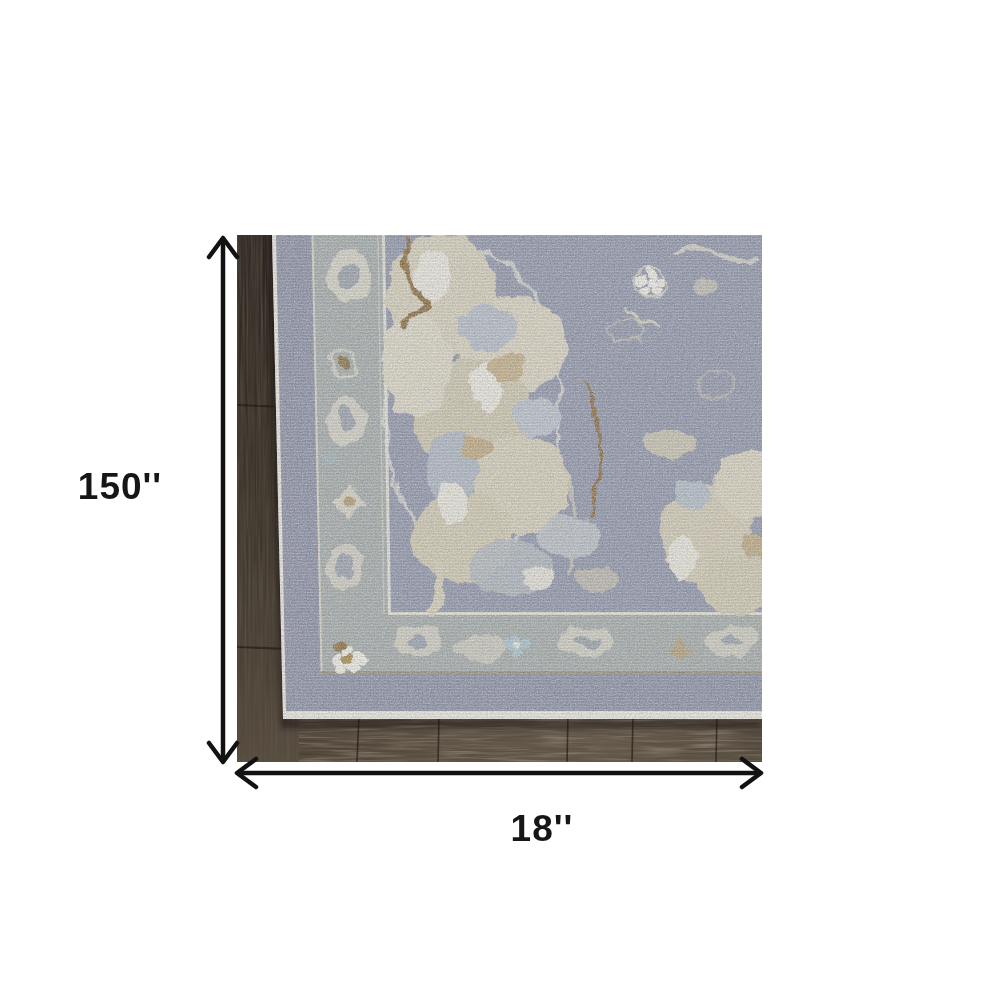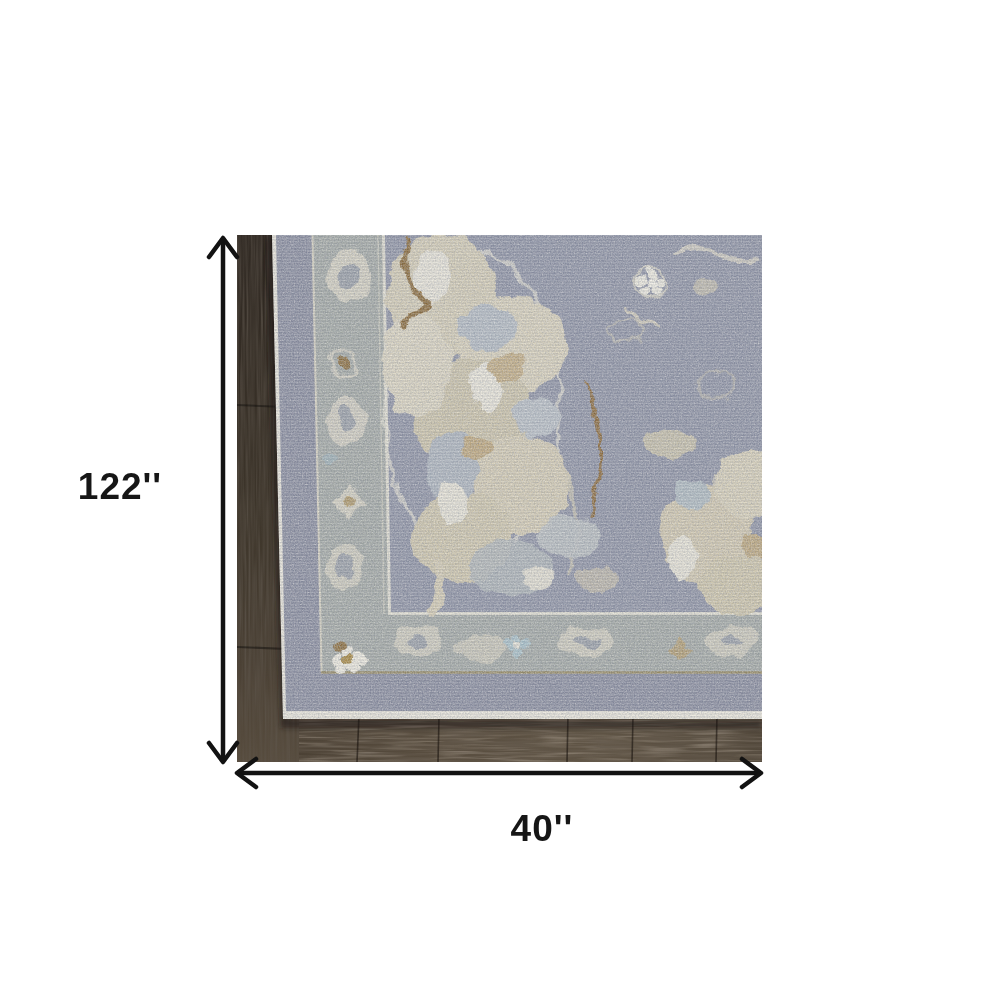--- a/index.html
+++ b/index.html
@@ -222,16 +222,16 @@
         <path d="M209,743 L223,762 L237,743"></path>
       </g>
       <g>
         <path d="M238,773 L760,773"></path>
         <path d="M256,759 L237,773 L256,787"></path>
         <path d="M742,759 L761,773 L742,787"></path>
       </g>
     </g>
   </svg>
 
-  <div class="dim-label label-height">122''</div>
-  <div class="dim-label label-width">40''</div>
+  <div class="dim-label label-height">150''</div>
+  <div class="dim-label label-width">18''</div>
 
 </div>
 
 </body></html>

